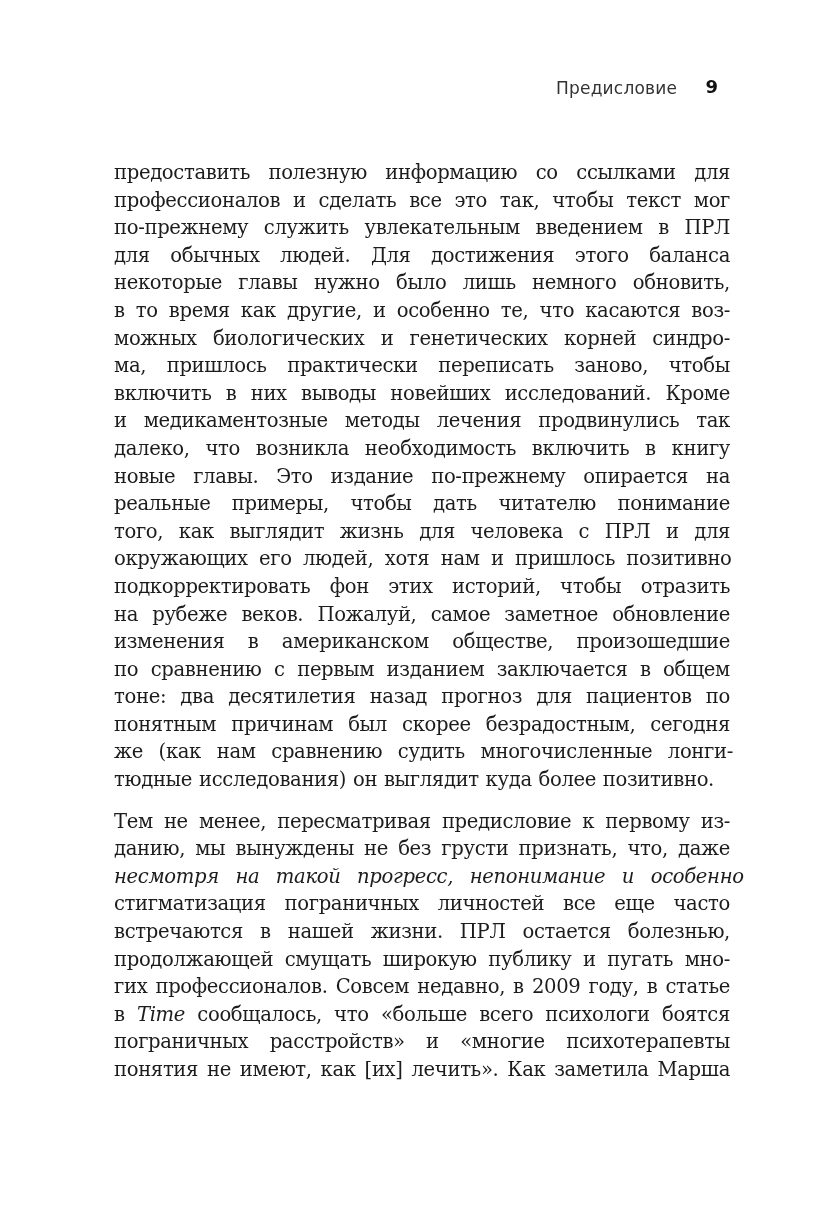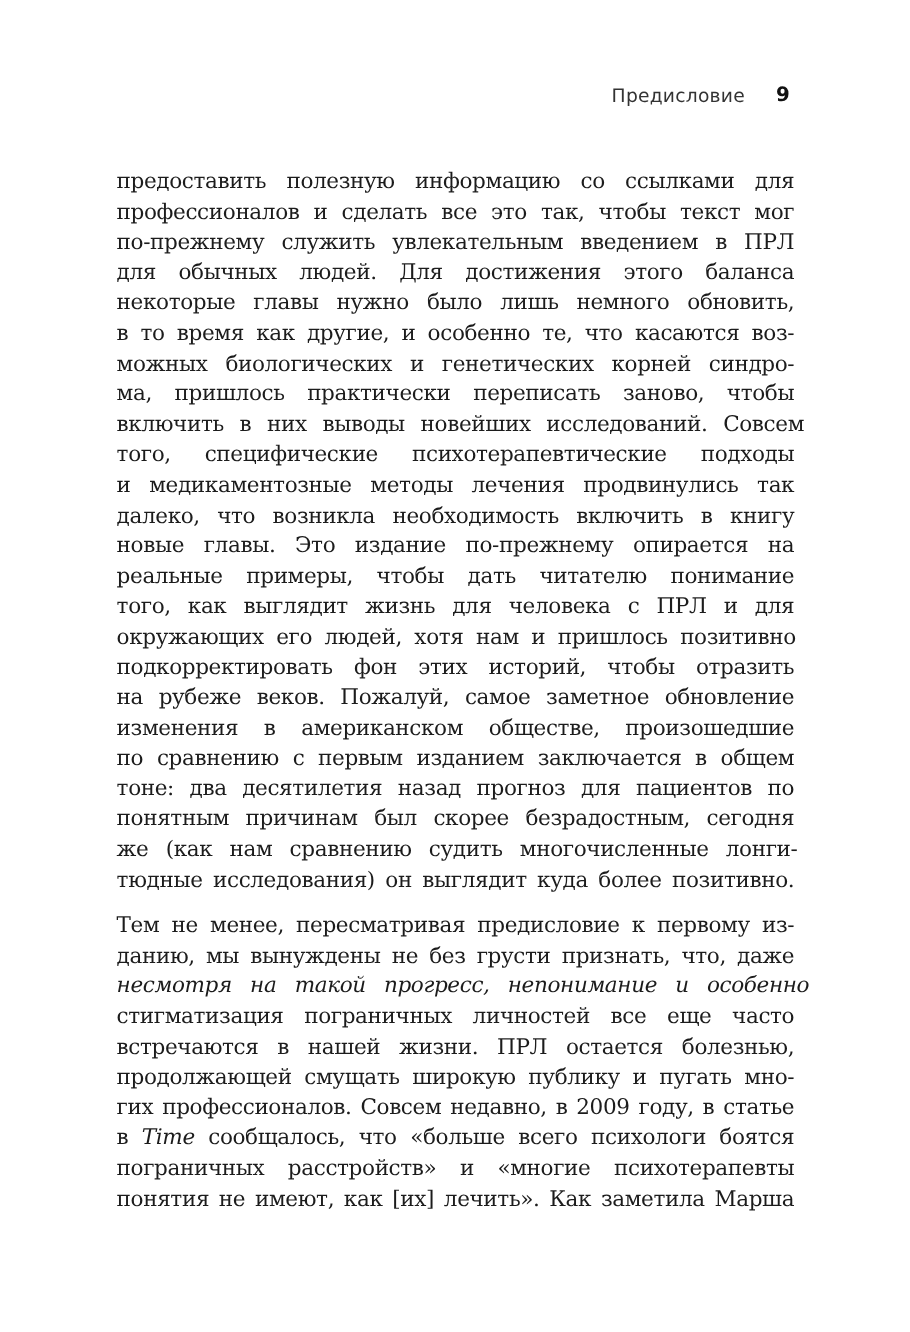--- a/index.html
+++ b/index.html
@@ -43,21 +43,21 @@
       left: 106px;
       top: 151px;
       width: 616px;
       font-family: "DejaVu Serif", serif;
       font-size: 19.6px;
       line-height: 27.6px;
       letter-spacing: -0.35px;
       color: #1c1c1c;
     }
     .paragraph {
-      margin: 0;
+      margin: 8px;
     }
     .paragraph + .paragraph {
       margin-top: 14px;
     }
     .line {
       display: block;
       white-space: nowrap;
       text-align: justify;
       text-align-last: justify;
       height: 27.6px;
@@ -77,22 +77,21 @@
 <div class="body-text">
   <p class="paragraph">
     <span class="line" style="word-spacing: 12.5938px;">предоставить полезную информацию со ссылками для</span>
     <span class="line" style="word-spacing: 6.90625px;">профессионалов и сделать все это так, чтобы текст мог</span>
     <span class="line" style="word-spacing: 9.6875px;">по-прежнему служить увлекательным введением в ПРЛ</span>
     <span class="line" style="word-spacing: 14.5573px;">для обычных людей. Для достижения этого баланса</span>
     <span class="line" style="word-spacing: 10.5182px;">некоторые главы нужно было лишь немного обновить,</span>
     <span class="line" style="word-spacing: 5.19219px;">в то время как другие, и особенно те, что касаются воз-</span>
     <span class="line" style="word-spacing: 10.3438px;">можных биологических и генетических корней синдро-</span>
     <span class="line" style="word-spacing: 14.7px;">ма, пришлось практически переписать заново, чтобы</span>
-    <span class="line" style="word-spacing: 8.3776px;">включить в них выводы новейших исследований. Совсем</span>
-    <span class="line" style="word-spacing: 25.0156px;">того, специфические психотерапевтические подходы</span>
+    <span class="line" style="word-spacing: 8.3776px;">включить в них выводы новейших исследований. Кроме</span>
     <span class="line" style="word-spacing: 11.0656px;">и медикаментозные методы лечения продвинулись так</span>
     <span class="line" style="word-spacing: 9.93229px;">далеко, что возникла необходимость включить в книгу</span>
     <span class="line" style="word-spacing: 11.974px;">новые главы. Это издание по-прежнему опирается на</span>
     <span class="line" style="word-spacing: 15.5875px;">реальные примеры, чтобы дать читателю понимание</span>
     <span class="line" style="word-spacing: 9.67535px;">того, как выглядит жизнь для человека с ПРЛ и для</span>
     <span class="line" style="word-spacing: 5.46429px;">окружающих его людей, хотя нам и пришлось позитивно</span>
     <span class="line" style="word-spacing: 13.4469px;">подкорректировать фон этих историй, чтобы отразить</span>
     <span class="line" style="word-spacing: 8.30729px;">на рубеже веков. Пожалуй, самое заметное обновление</span>
     <span class="line" style="word-spacing: 17.4141px;">изменения в американском обществе, произошедшие</span>
     <span class="line" style="word-spacing: 6.61384px;">по сравнению с первым изданием заключается в общем</span>

